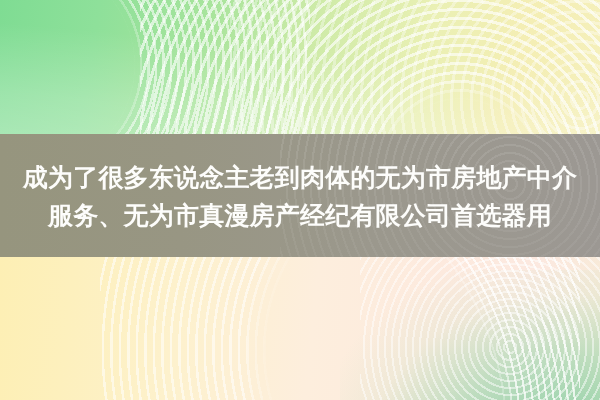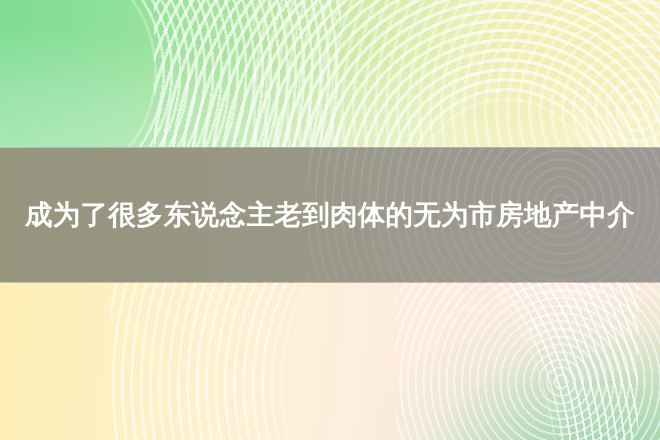--- a/index.html
+++ b/index.html
@@ -225,20 +225,21 @@
     <div class="arcs arc-tr"></div>
     <div class="arcs arc-tr2"></div>
     <div class="shade"></div>
   </div>
 
   <div class="band-mid">
     <div class="midshade"></div>
     <div class="arcs-mid"></div>
     <div class="headline">
       <div class="line">成为了很多东说念主老到肉体的无为市房地产中介</div>
+      <div class="line">服务、无为市真漫房产经纪有限公司首选器用</div>
     </div>
   </div>
 
   <div class="band-bot">
     <div class="greenglow"></div>
     <div class="arcs wave-bl"></div>
     <div class="arcs wave-br"></div>
     <div class="arcs wave-br-edge"></div>
   </div>
 

